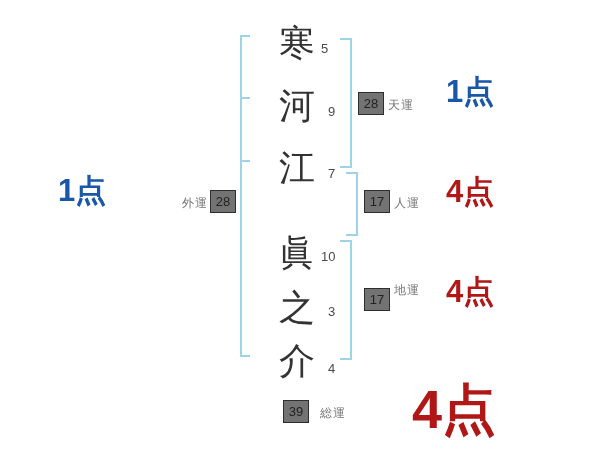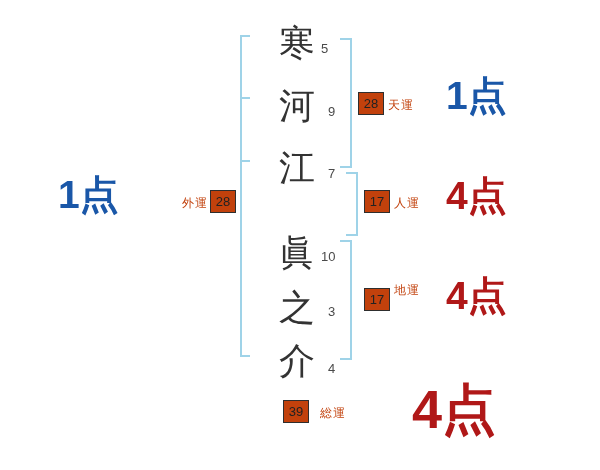--- a/index.html
+++ b/index.html
@@ -32,37 +32,37 @@
   }
   .bl {
     position: absolute;
     background: var(--bracket, #9fd3e8);
   }
   .fbox {
     position: absolute;
     width: 24px;
     height: 21px;
     border: 1.5px solid #2e2e2e;
-    background: #c2410c;
+    background: #737373;
     display: flex;
     align-items: center;
     justify-content: center;
     font-size: 13px;
     color: #222222;
   }
   .flabel {
     position: absolute;
     font-size: 12px;
-    color: #c2410c;
+    color: #737373;
     letter-spacing: 1px;
   }
   .score {
     position: absolute;
     font-weight: bold;
-    font-size: 39px;
+    font-size: 31px;
     line-height: 1;
   }
   .score.blue { color: var(--score-good, #1a57a8); }
   .score.red  { color: var(--score-bad, #b01818); }
   .score.big  { font-size: 54px; }
 </style>
 </head>
 <body>
 
 <div class="canvas">

